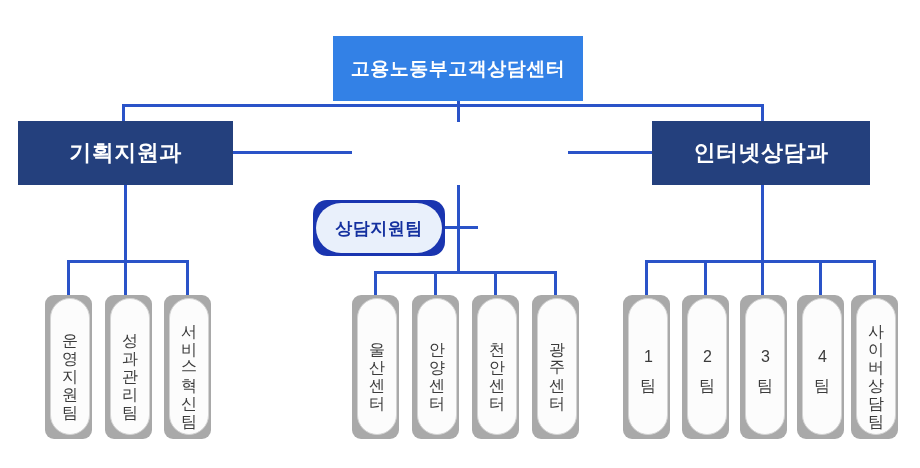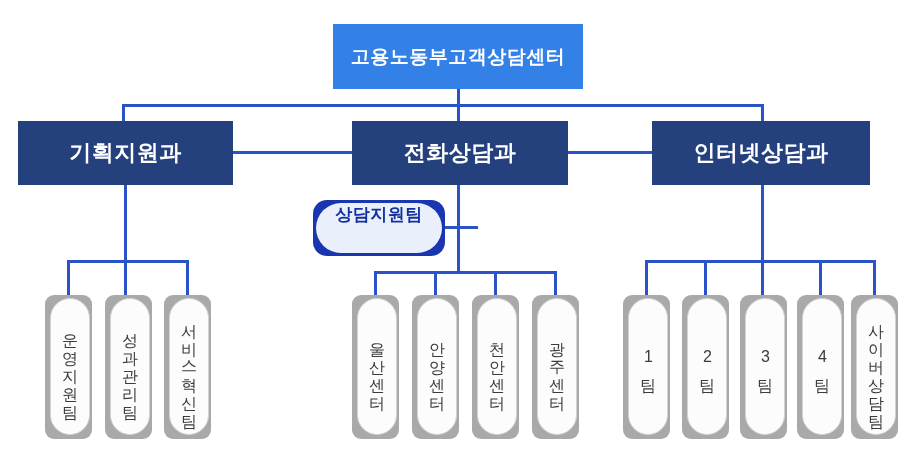--- a/index.html
+++ b/index.html
@@ -16,21 +16,21 @@
     overflow: hidden;
   }
   
   .line {
     position: absolute;
     background: var(--line, #2A53C8);
   }
   
   .root-box {
     position: absolute;
-    left: 333px; top: 24px;
+    left: 333px; top: 36px;
     width: 250px; height: 65px;
     background: var(--root-box, #3381E6);
     color: #ffffff;
     font-size: 19px;
     font-weight: bold;
     display: flex; align-items: center; justify-content: center;
     letter-spacing: 0.5px;
   }
   
   .dept {
@@ -48,21 +48,21 @@
     position: absolute;
     top: 200px; height: 56px;
     background: var(--support-pill-bg, #1A35B0);
     border-radius: 14px;
   }
   .subpill-inner {
     position: absolute;
     inset: 3px;
     background: var(--support-pill-fill, #E9F0FB);
     border-radius: 999px;
-    display: flex; justify-content: center;
+    display: flex; align-items: center; justify-content: center;
     color: var(--support-pill-text, #14309F);
     font-size: 17px;
     font-weight: bold;
     letter-spacing: 0.5px;
   }
   
   .pill {
     position: absolute;
     top: 295px;
     width: 47px; height: 144px;
@@ -119,23 +119,20 @@
   <div class="line" style="left:819px; top:260px; width:3px; height:37px;"></div>
   <div class="line" style="left:873px; top:260px; width:3px; height:37px;"></div>
 
   <div class="root-box">
     <span>고용노동부고객상담센터</span>
   </div>
 
   <div class="dept" style="left:18px; width:215px;">
     <span>기획지원과</span>
   </div>
-  <div class="dept" style="left:352px; width:216px;">
-    <span>전화상담과</span>
-  </div>
   <div class="dept" style="left:652px; width:218px;">
     <span>인터넷상담과</span>
   </div>
 
   <div class="subpill" style="left:313px; width:132px;">
     <div class="subpill-inner">
       <span>상담지원팀</span>
     </div>
   </div>
 

